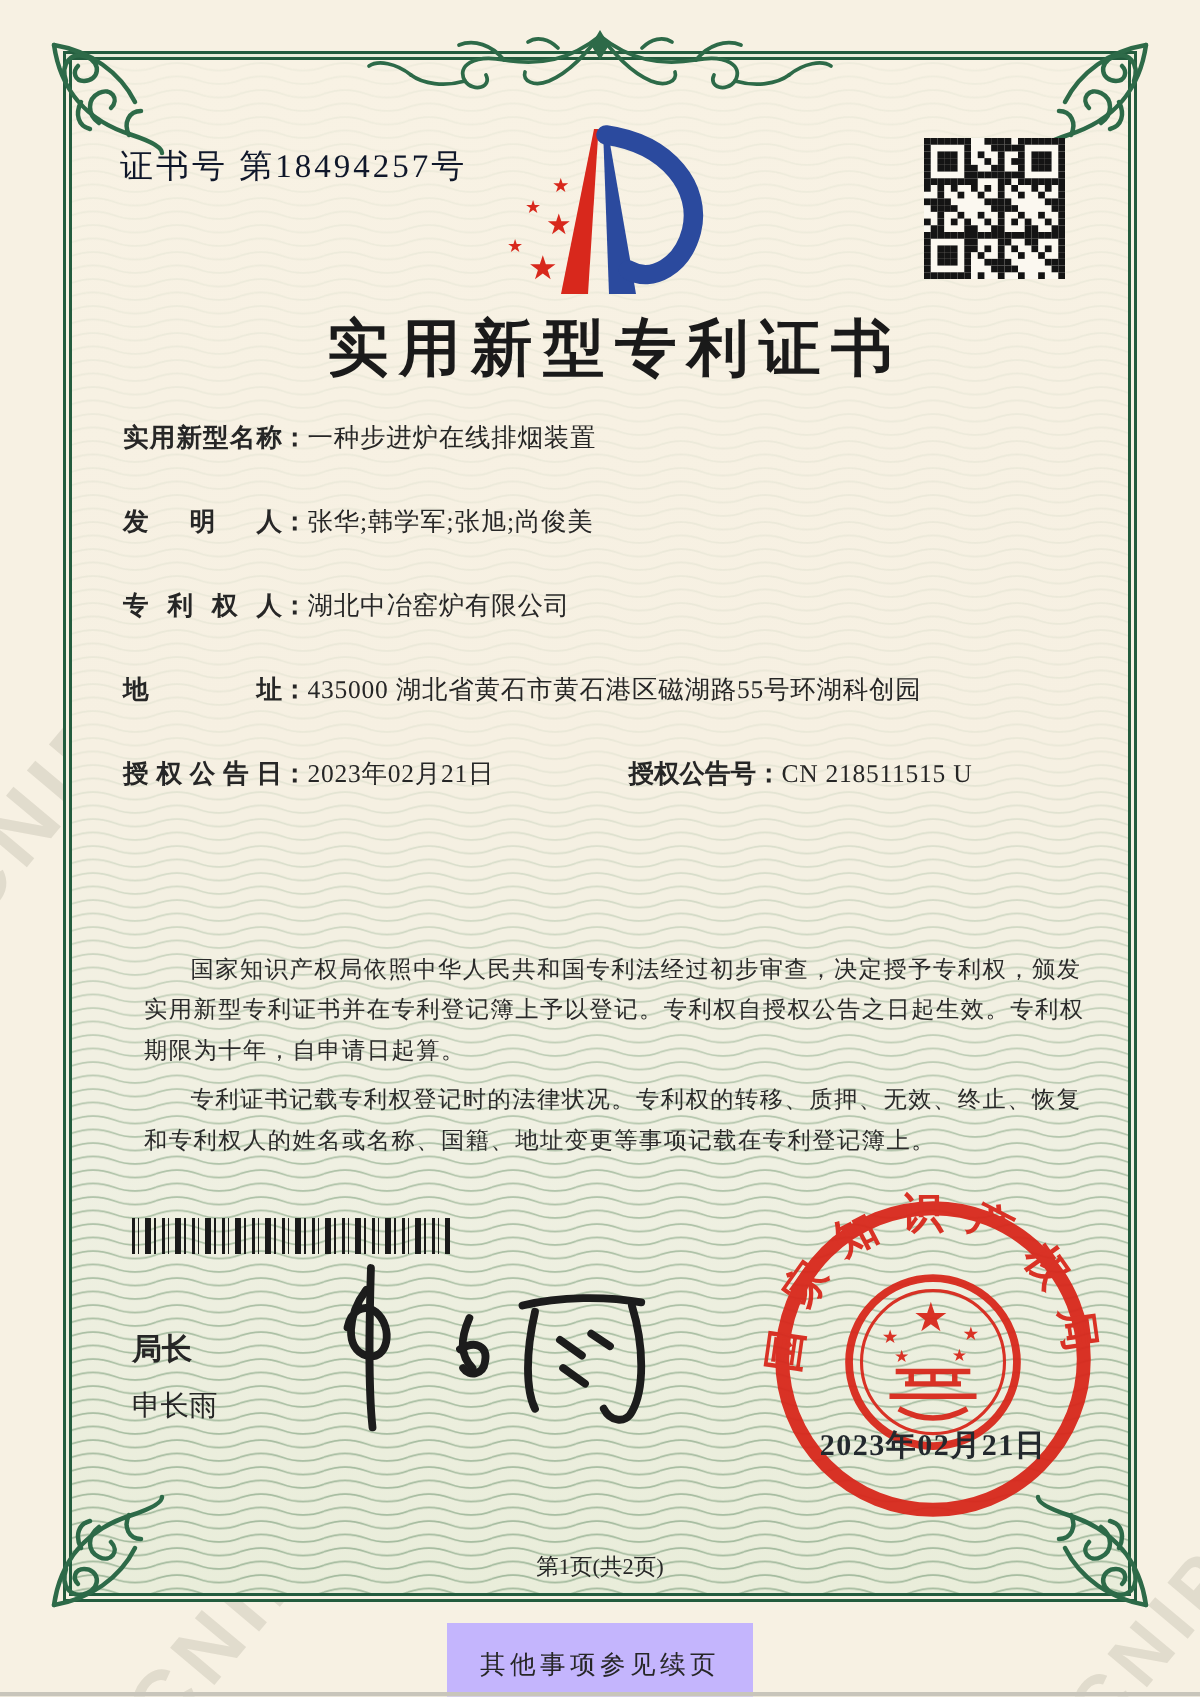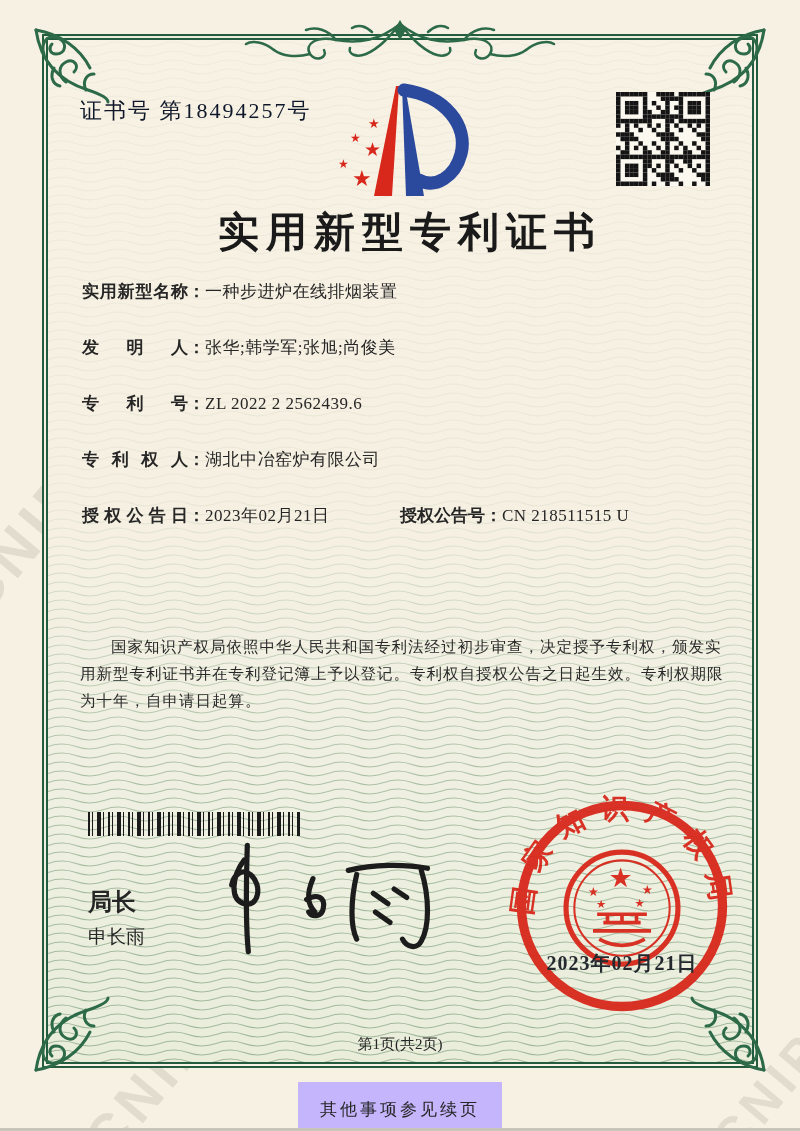--- a/index.html
+++ b/index.html
@@ -53,32 +53,32 @@
   .fields{position:absolute;left:82px;top:280px;width:648px;z-index:6;font-size:17px;}
   .field-row{margin-bottom:33px;white-space:nowrap;}
   .flabel{display:inline-block;width:106px;text-align:justify;text-align-last:justify;font-weight:600;vertical-align:bottom;}
   .fcolon{font-weight:600;}
   .fvalue{letter-spacing:.5px;}
   .fcell{display:inline-block;width:318px;}
 
   
   .bodytext{position:absolute;left:80px;top:633px;width:650px;z-index:6;
     font-size:15.5px;line-height:27px;letter-spacing:1px;color:#2a2a2a;}
-  .bodytext p{margin:0 0 6px 0;text-indent:2em;}
+  .bodytext p{margin:0 0 6px 16px;text-indent:2em;}
 
   
   .barcode{
     position:absolute;left:88px;top:812px;width:212px;height:24px;z-index:6;
     background:repeating-linear-gradient(90deg,
       #1b1b1b 0 2px,transparent 2px 4px,
       #1b1b1b 4px 5px,transparent 5px 9px,
       #1b1b1b 9px 13px,transparent 13px 15px,
       #1b1b1b 15px 16px,transparent 16px 20px);
   }
-  .signer-title{position:absolute;left:88px;top:886px;font-size:24px;font-weight:700;z-index:6;}
+  .signer-title{position:absolute;left:88px;top:886px;font-size:20px;font-weight:700;z-index:6;}
   .signer-name{position:absolute;left:88px;top:924px;font-size:19px;font-weight:400;z-index:6;}
   .signature{position:absolute;left:190px;top:838px;width:250px;height:122px;z-index:6;}
   .seal{position:absolute;left:508px;top:792px;width:228px;height:228px;z-index:7;opacity:.95;}
   .seal-date{
     position:absolute;left:508px;top:950px;width:228px;text-align:center;z-index:8;
     font-size:20px;font-weight:700;color:#23292e;letter-spacing:1px;
   }
   .page-note{position:absolute;left:0;top:1035px;width:800px;text-align:center;font-size:15px;z-index:6;}
   .cont-note{
     position:absolute;left:0;top:1082px;width:800px;text-align:center;z-index:6;font-size:17px;letter-spacing:3px;
@@ -411,32 +411,33 @@
 <div class="title">实用新型专利证书</div>
 
 <div class="fields">
   <div class="field-row">
     <span class="flabel">实用新型名称</span><span class="fcolon">：</span><span class="fvalue">一种步进炉在线排烟装置</span>
   </div>
   <div class="field-row">
     <span class="flabel">发明人</span><span class="fcolon">：</span><span class="fvalue">张华;韩学军;张旭;尚俊美</span>
   </div>
   <div class="field-row">
-    <span class="flabel">专利号</span><span class="fcolon">：</span><span class="fvalue">ZL 2022 2 2562439.6</span>
-  </div>
-  <div class="field-row">
     <span class="flabel">专利权人</span><span class="fcolon">：</span><span class="fvalue">湖北中冶窑炉有限公司</span>
   </div>
   <div class="field-row">
-    <span class="fcell"><span class="flabel">授权公告日</span><span class="fcolon">：</span><span class="fvalue">2023年02月21日</span></span><span class="flabel" style="width:auto;">授权公告号</span><span class="fcolon">：</span><span class="fvalue">CN 218511515 U</span>
+    <span class="flabel">地址</span><span class="fcolon">：</span><span class="fvalue">435000 湖北省黄石市黄石港区磁湖路55号环湖科创园</span>
+  </div>
+  <div class="field-row">
+    <span class="fcell"><span class="flabel">授权公告日</span><span class="fcolon">：</span><span class="fvalue">2023年02月21日</span></span><span class="flabel" style="width:auto;margin-left:19px;">授权公告号</span><span class="fcolon">：</span><span class="fvalue">CN 218511515 U</span>
   </div>
 </div>
 
 <div class="bodytext">
   <p>国家知识产权局依照中华人民共和国专利法经过初步审查，决定授予专利权，颁发实用新型专利证书并在专利登记簿上予以登记。专利权自授权公告之日起生效。专利权期限为十年，自申请日起算。</p>
+  <p>专利证书记载专利权登记时的法律状况。专利权的转移、质押、无效、终止、恢复和专利权人的姓名或名称、国籍、地址变更等事项记载在专利登记簿上。</p>
 </div>
 
 <div class="barcode"></div>
 
 <div class="signer-title">局长</div>
 <div class="signer-name">申长雨</div>
 
 <svg class="signature" viewBox="0 0 240 115">
   <g fill="none" stroke="#1c1c1c" stroke-width="5" stroke-linecap="round">
     <path d="M52,20 C40,36 38,58 52,62 C66,66 70,44 58,34 C50,28 42,34 40,44"></path>

